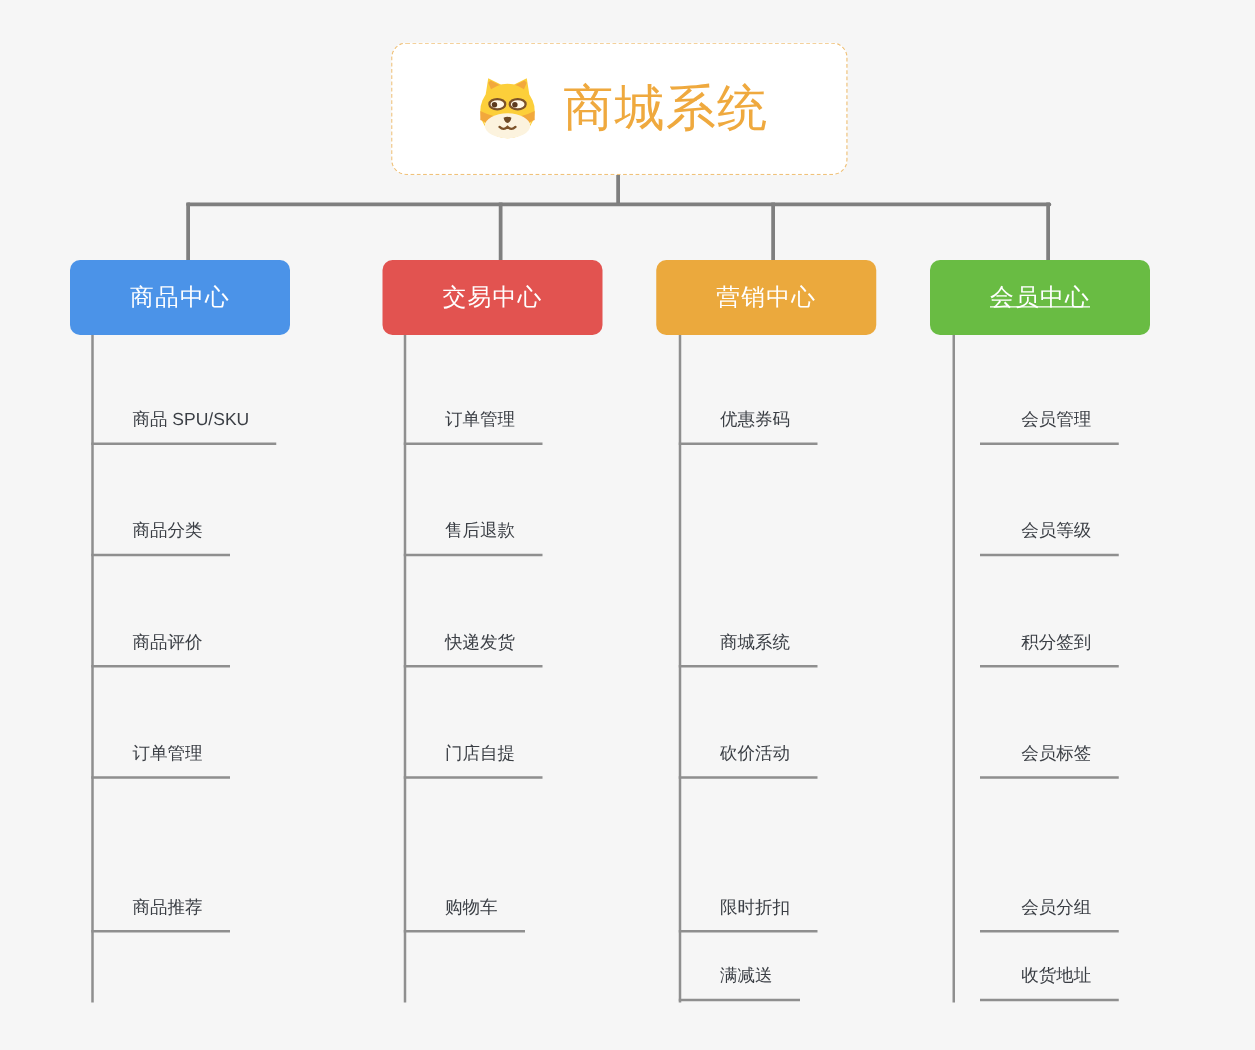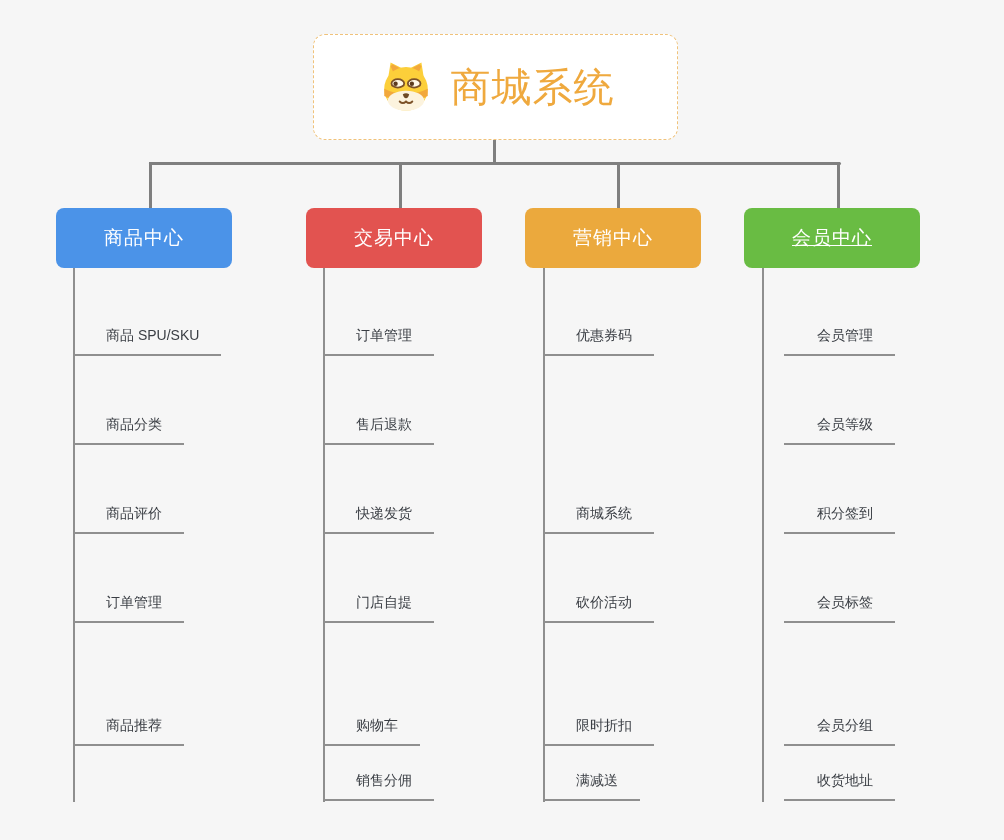--- a/index.html
+++ b/index.html
@@ -102,21 +102,20 @@
   <div class="leaf lx-0 ly-1">商品分类</div>
   <div class="leaf lx-0 ly-2">商品评价</div>
   <div class="leaf lx-0 ly-3">订单管理</div>
   <div class="leaf lx-0 ly-4">商品推荐</div>
 
   <div class="leaf lx-1 ly-0">订单管理</div>
   <div class="leaf lx-1 ly-1">售后退款</div>
   <div class="leaf lx-1 ly-2">快递发货</div>
   <div class="leaf lx-1 ly-3">门店自提</div>
   <div class="leaf lx-1 ly-4">购物车</div>
-  <div class="leaf lx-1 ly-5">销售分佣</div>
 
   <div class="leaf lx-2 ly-0">优惠券码</div>
   <div class="leaf lx-2 ly-2">商城系统</div>
   <div class="leaf lx-2 ly-3">砍价活动</div>
   <div class="leaf lx-2 ly-4">限时折扣</div>
   <div class="leaf lx-2 ly-5">满减送</div>
 
   <div class="leaf lx-3 ly-0">会员管理</div>
   <div class="leaf lx-3 ly-1">会员等级</div>
   <div class="leaf lx-3 ly-3">会员标签</div>

